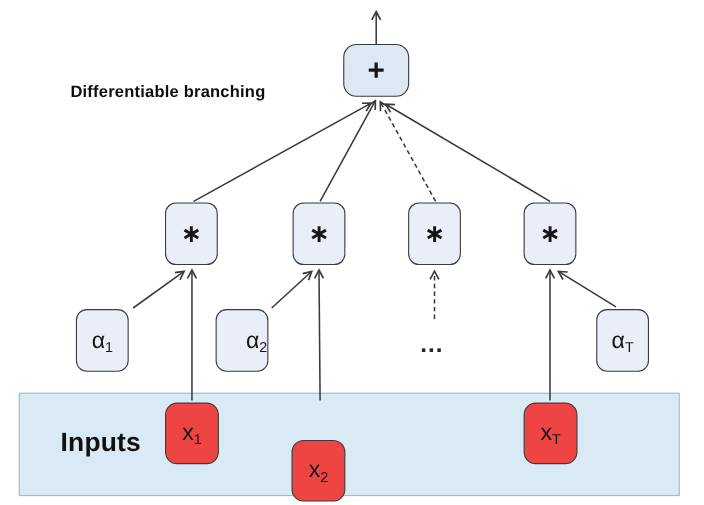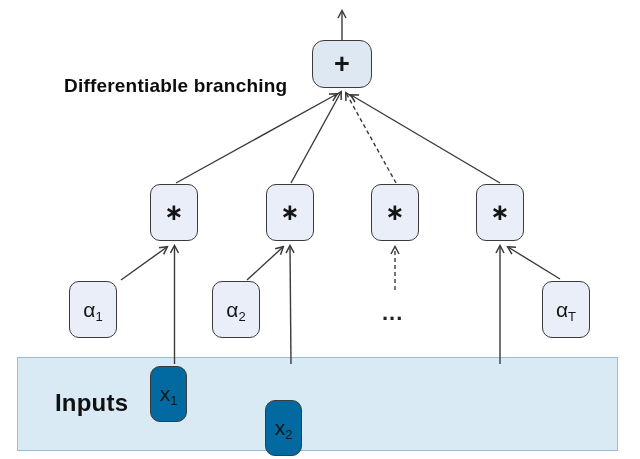--- a/index.html
+++ b/index.html
@@ -30,34 +30,35 @@
   }
   .mult{
     width:48px;height:57px;top:184px;background:#e9eef8;
     font-size:23px;font-weight:bold;
   }
   .mult-1{left:150px;} .mult-2{left:266px;} .mult-3{left:371px;} .mult-4{left:476px;}
   .alpha{
     width:48px;height:57px;top:281px;background:#e9eef8;
     font-size:21px;
   }
-  .alpha-1{left:69px;} .alpha-2{left:212px;} .alpha-T{left:542px;justify-content:center;}
+  .alpha-1{left:69px;} .alpha-2{left:196px;justify-content:flex-end;} .alpha-T{left:542px;justify-content:center;}
   .input-node{
-    width:37px;height:56px;top:366px;background:#0369a1;
+    width:49px;height:56px;top:366px;background:#ef4444;
     font-size:21px;
+    border-radius:11px;
   }
   .input-1{left:150px;} .input-2{left:265px;margin-top:34px;} .input-T{left:476px;}
   sub.idx{font-size:0.62em;vertical-align:-0.3em;line-height:0;}
   .ellipsis{
     position:absolute;left:382px;top:300px;z-index:4;
     font-size:22px;font-weight:bold;color:#222;letter-spacing:1px;
   }
   .title{
     position:absolute;left:64px;top:75px;z-index:4;
-    font-size:19px;font-weight:bold;color:#0d0d0d;letter-spacing:0.2px;
+    font-size:15px;font-weight:bold;color:#0d0d0d;letter-spacing:0.2px;
   }
 </style>
 </head>
 <body>
 
 <div class="stage">
 
   <div class="band"></div>
   <span class="inputs-label">Inputs</span>
 
@@ -117,14 +118,17 @@
   </div>
 
   <div class="ellipsis">...</div>
 
   <div class="node input-node input-1">
     <span><span>x</span><sub class="idx">1</sub></span>
   </div>
   <div class="node input-node input-2">
     <span><span>x</span><sub class="idx">2</sub></span>
   </div>
+  <div class="node input-node input-T">
+    <span><span>x</span><sub class="idx">T</sub></span>
+  </div>
 
 </div>
 
 </body></html>

